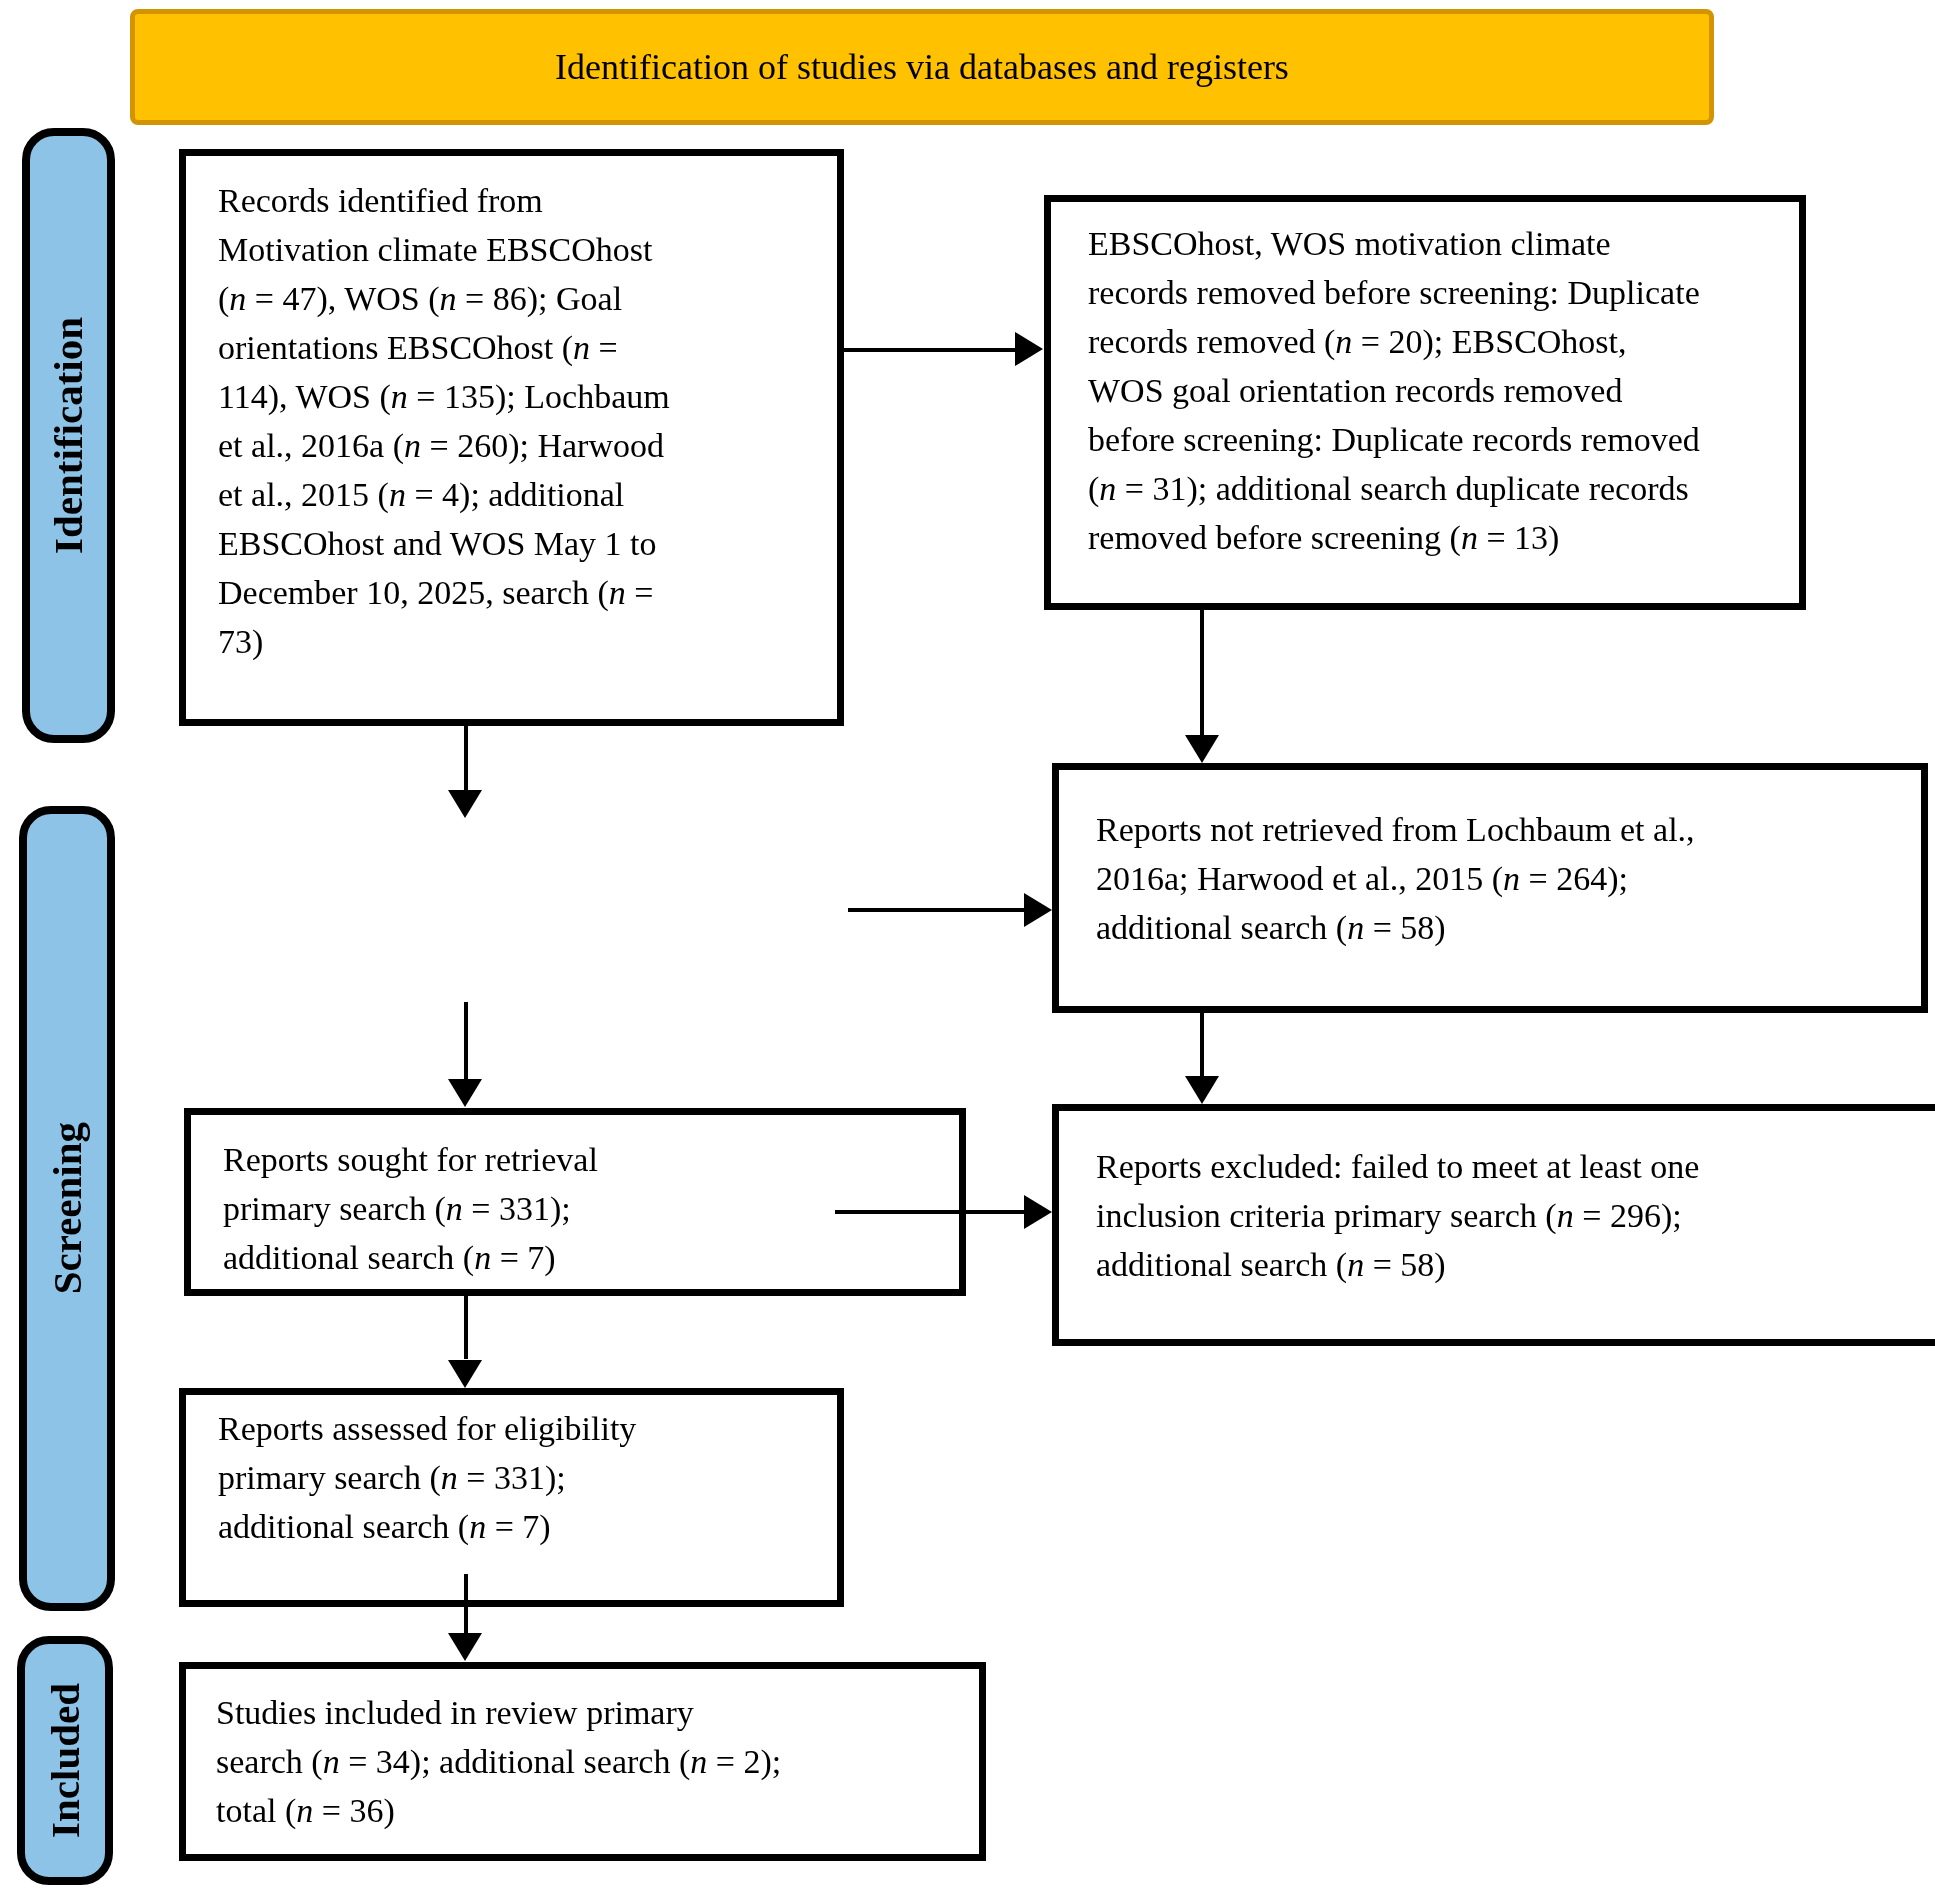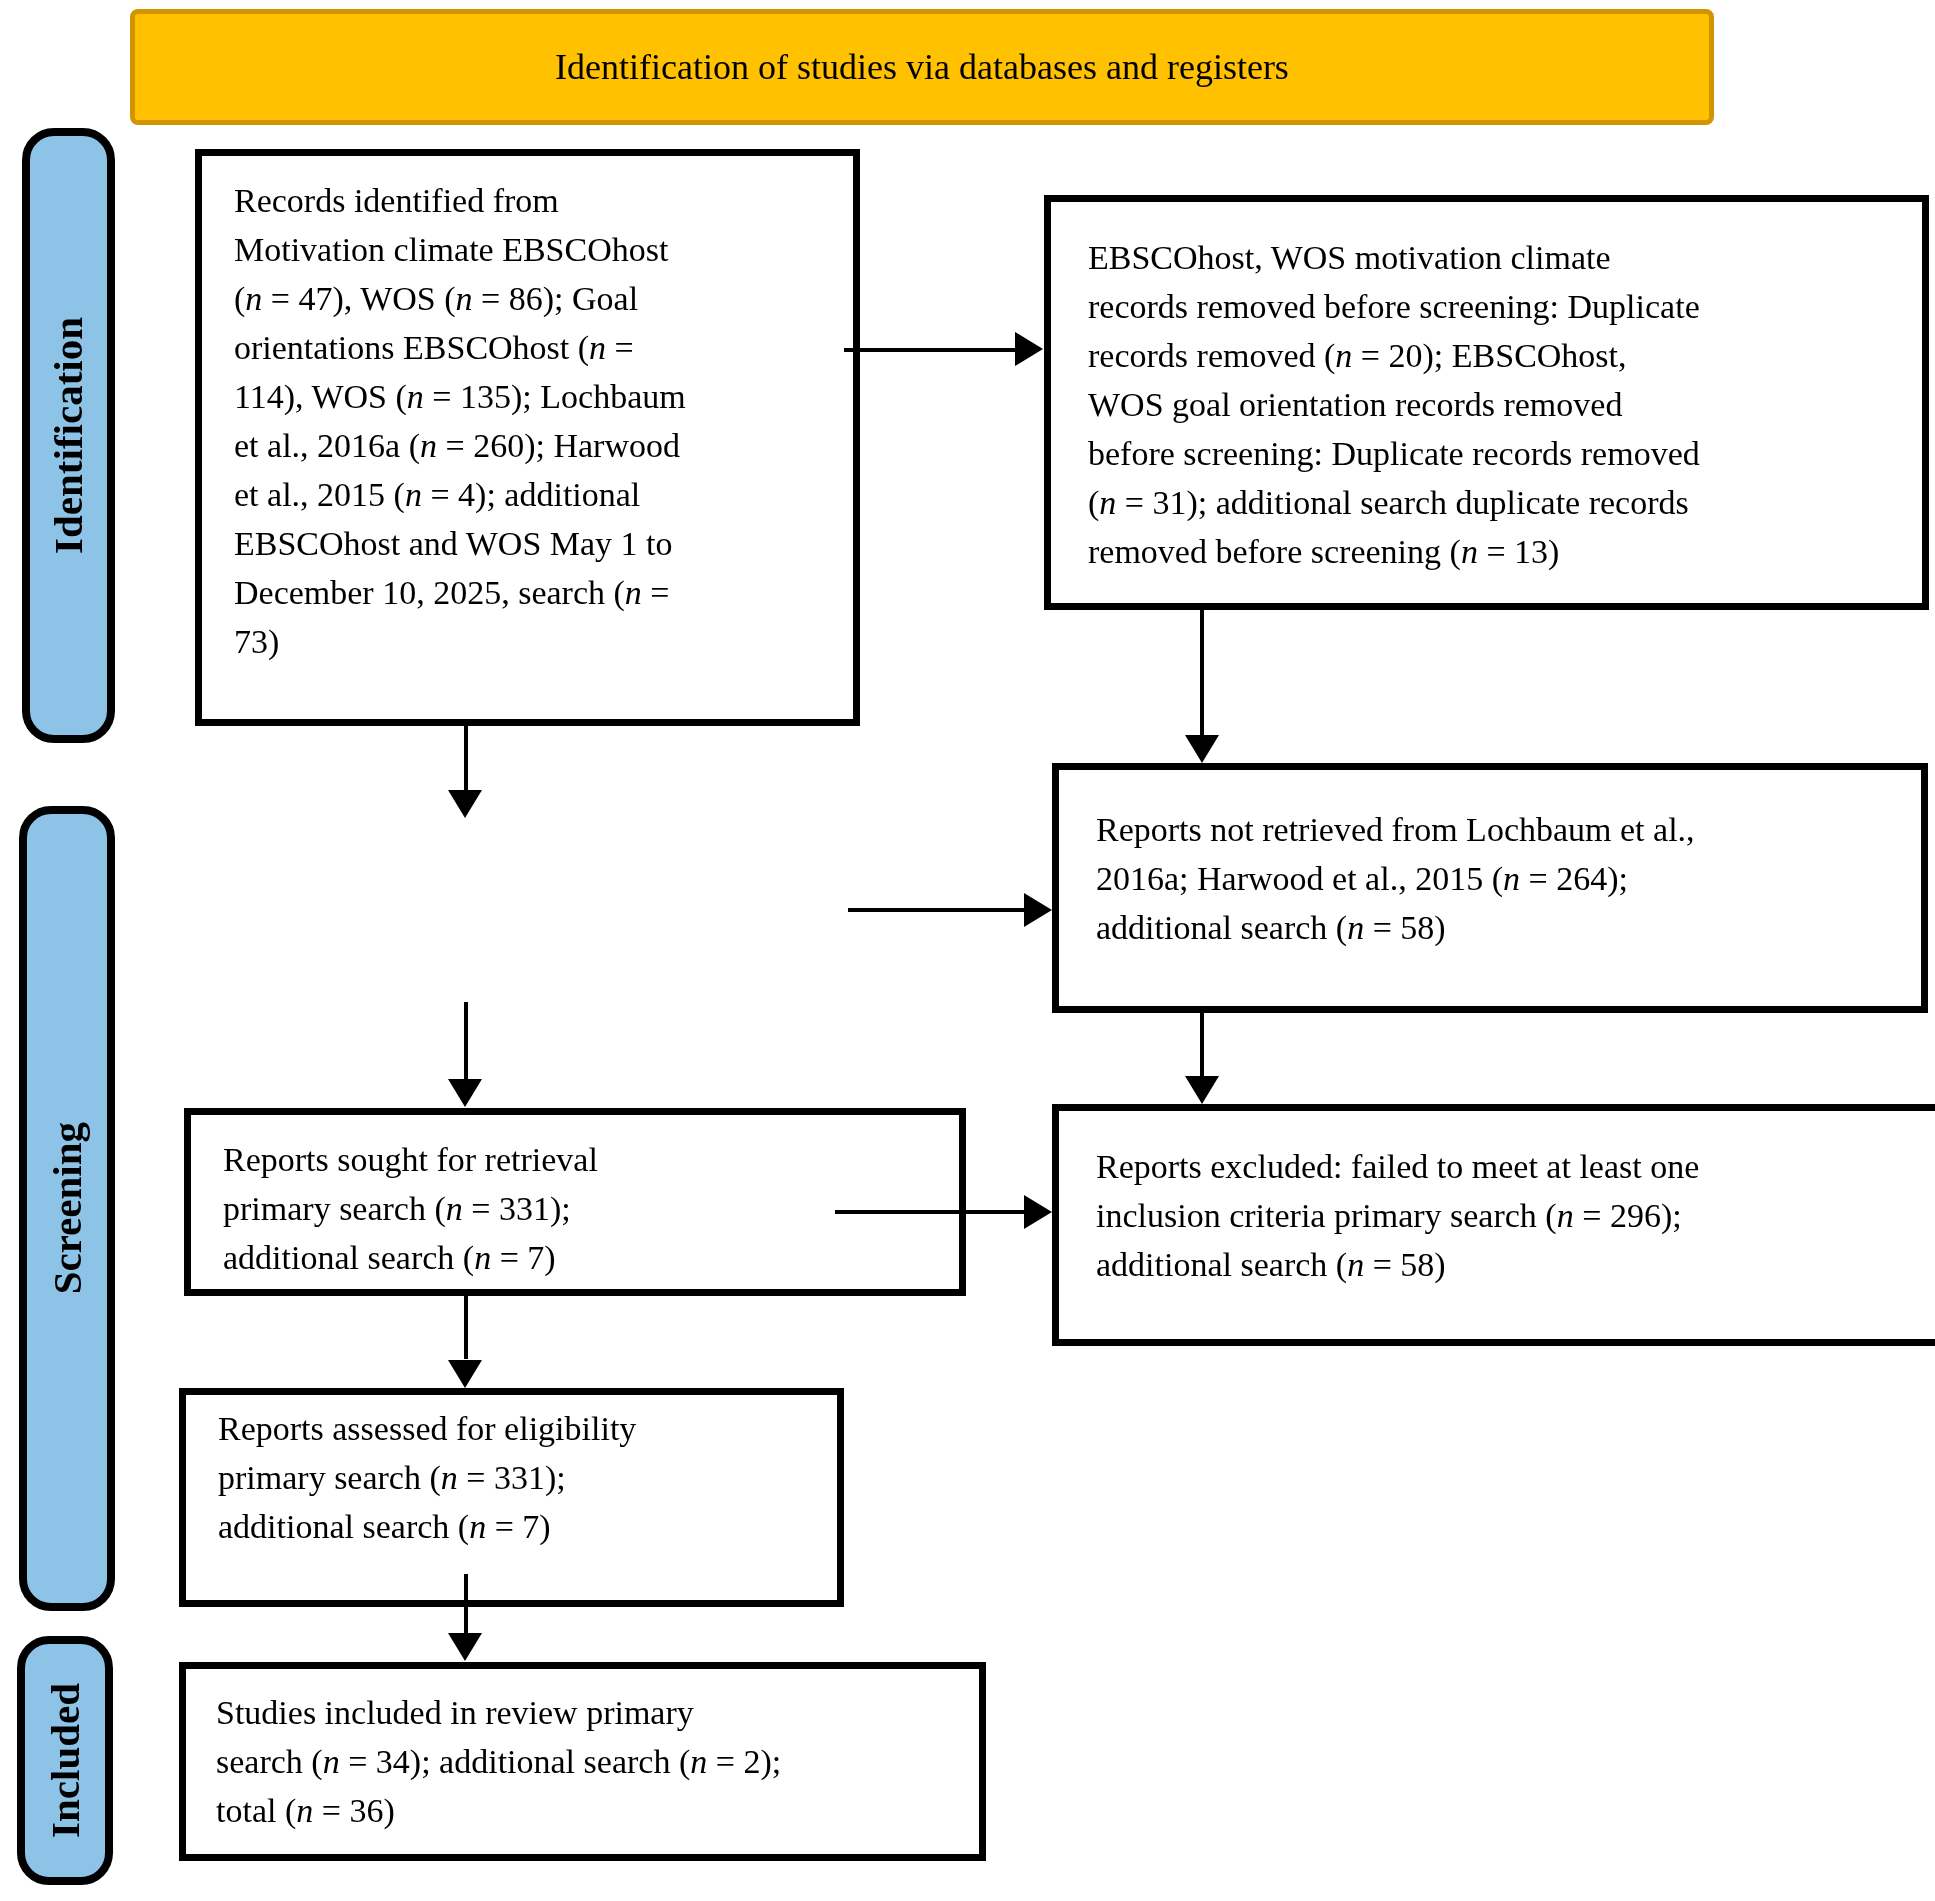--- a/index.html
+++ b/index.html
@@ -47,22 +47,22 @@
   
   .box {
     position: absolute;
     background: #fff;
     border: 7.4px solid #000;
     box-sizing: border-box;
     font-size: 34px;
     line-height: 49px;
     white-space: pre-wrap;
   }
-  #box-records-identified   { left: 195px;  top: 149px;  width: 665px;  height: 577px; padding: 20px 27px 0 32px; }
-  #box-duplicates-removed   { left: 1044px; top: 195px;  width: 885px; height: 415px; padding: 31px 27px 0 37px; }
+  #box-records-identified   { left: 179px;  top: 149px;  width: 665px;  height: 577px; padding: 20px 27px 0 32px; }
+  #box-duplicates-removed   { left: 1044px; top: 195px;  width: 762px; height: 415px; padding: 17px 27px 0 37px; }
   #box-records-screened     { left: 184px;  top: 819px; width: 664px;  height: 183px; padding: 17.6px 27px 0 32px; }
   #box-reports-not-retrieved{ left: 1052px; top: 763px; width: 876px; height: 250px; padding: 35px 27px 0 37px; }
   #box-reports-sought       { left: 184px;  top: 1108px; width: 782px;  height: 188px; padding: 20px 27px 0 32px; }
   #box-reports-excluded     { left: 1052px; top: 1104px; width: 1051px; height: 242px; padding: 31px 27px 0 37px; }
   #box-reports-assessed     { left: 179px;  top: 1388px; width: 665px;  height: 219px; padding: 9px 27px 0 32px; }
   #box-studies-included     { left: 179px;  top: 1662px; width: 807px; height: 199px; padding: 19px 20px 0 30px; }
   .box i { font-style: italic; }
 
   
   .hline { position: absolute; height: 4px; background: #000; }

